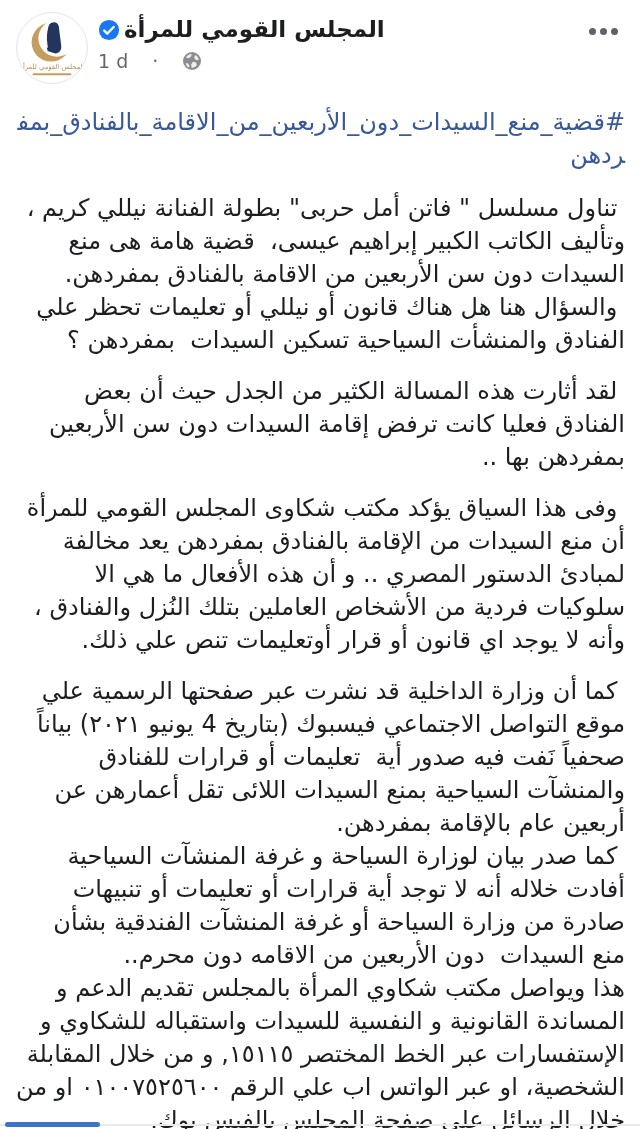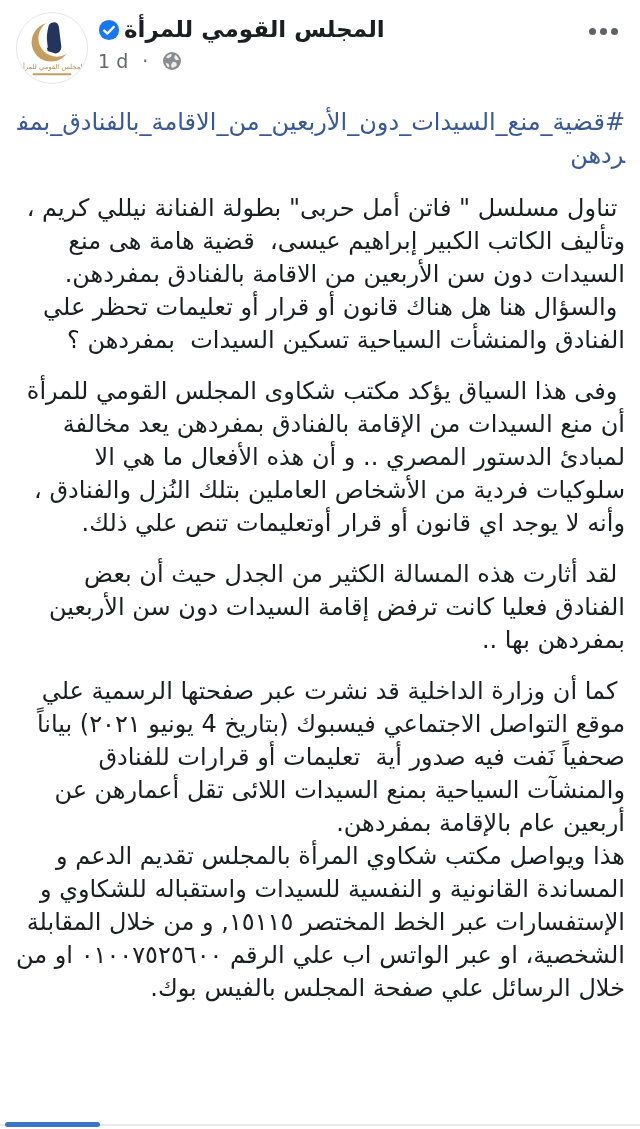--- a/index.html
+++ b/index.html
@@ -13,21 +13,21 @@
     background:var(--bg);margin:0 auto;
   }
   
   .header{position:relative;display:flex;align-items:flex-start;padding:12px 16px 6px 16px;}
   .avatar{width:72px;height:72px;border-radius:50%;overflow:hidden;flex:0 0 auto;
           border:1px solid #e4e6eb;background:#fff;}
   .hmeta{margin-left:10px;padding-top:4px;}
   .name-row{display:flex;align-items:center;gap:4px;}
   .page-name{font-size:23px;font-weight:700;color:var(--text);line-height:1.2;}
   .badge{display:inline-flex;align-items:center;}
-  .time-row{display:flex;align-items:center;gap:14px;margin-top:6px;color:var(--muted);font-size:19px;}
+  .time-row{display:flex;align-items:center;gap:24px;margin-top:6px;color:var(--muted);font-size:19px;}
   .more{position:absolute;right:18px;top:24px;display:flex;gap:4px;cursor:pointer;padding:4px;}
   .more i{width:7px;height:7px;border-radius:50%;background:#5f6368;display:block;}
   
   .content{padding:4px 15px 0 15px;direction:rtl;}
   .hashtag{
     color:var(--link);font-size:24px;line-height:33px;text-align:right;
     overflow-wrap:anywhere;word-break:break-word;white-space:pre-wrap;cursor:pointer;
   }
   .hashtag.top{margin-top:12px;margin-bottom:20px;}
   .para{
@@ -87,24 +87,25 @@
       <i></i>
       <i></i>
       <i></i>
     </div>
   </div>
 
   <div class="content">
     <div class="hashtag top">#قضية_منع_السيدات_دون_الأربعين_من_الاقامة_بالفنادق_بمفردهن</div>
     <div>
         <div class="para"> تناول مسلسل " فاتن أمل حربى" بطولة الفنانة نيللي كريم ، وتأليف الكاتب الكبير إبراهيم عيسى،  قضية هامة هى منع السيدات دون سن الأربعين من الاقامة بالفنادق بمفردهن.</div>
-        <div class="para gap"> والسؤال هنا هل هناك قانون أو قرار أو تعليمات تحظر علي  الفنادق والمنشأت السياحية تسكين السيدات  بمفردهن ؟</div>
+        <div class="para gap"> والسؤال هنا هل هناك قانون أو نيللي أو تعليمات تحظر علي  الفنادق والمنشأت السياحية تسكين السيدات  بمفردهن ؟</div>
+        <div class="para gap"> لقد أثارت هذه المسالة الكثير من الجدل حيث أن بعض الفنادق فعليا كانت ترفض إقامة السيدات دون سن الأربعين بمفردهن بها ..</div>
         <div class="para gap"> وفى هذا السياق يؤكد مكتب شكاوى المجلس القومي للمرأة أن منع السيدات من الإقامة بالفنادق بمفردهن يعد مخالفة لمبادئ الدستور المصري .. و أن هذه الأفعال ما هي الا سلوكيات فردية من الأشخاص العاملين بتلك النُزل والفنادق ، وأنه لا يوجد اي قانون أو قرار أوتعليمات تنص علي ذلك.</div>
-        <div class="para gap"> لقد أثارت هذه المسالة الكثير من الجدل حيث أن بعض الفنادق فعليا كانت ترفض إقامة السيدات دون سن الأربعين بمفردهن بها ..</div>
         <div class="para"> كما أن وزارة الداخلية قد نشرت عبر صفحتها الرسمية علي موقع التواصل الاجتماعي فيسبوك (بتاريخ 4 يونيو ٢٠٢١) بياناً صحفياً نَفت فيه صدور أية  تعليمات أو قرارات للفنادق والمنشآت السياحية بمنع السيدات اللائى تقل أعمارهن عن أربعين عام بالإقامة بمفردهن.</div>
+        <div class="para"> كما صدر بيان لوزارة السياحة و غرفة المنشآت السياحية أفادت خلاله أنه لا توجد أية قرارات أو تعليمات أو تنبيهات صادرة من وزارة السياحة أو غرفة المنشآت الفندقية بشأن منع السيدات  دون الأربعين من الاقامه دون محرم..</div>
         <div class="para">هذا ويواصل مكتب شكاوي المرأة بالمجلس تقديم الدعم و المساندة القانونية و النفسية للسيدات واستقباله للشكاوي و الإستفسارات عبر الخط المختصر ١٥١١٥, و من خلال المقابلة الشخصية، او عبر الواتس اب علي الرقم ٠١٠٠٧٥٢٥٦٠٠ او من خلال الرسائل علي صفحة المجلس بالفيس بوك.</div>
       </div>
 
   </div>
 
   <div class="progress-track"></div>
   <div class="progress-bar"></div>
 
 </div>
 

